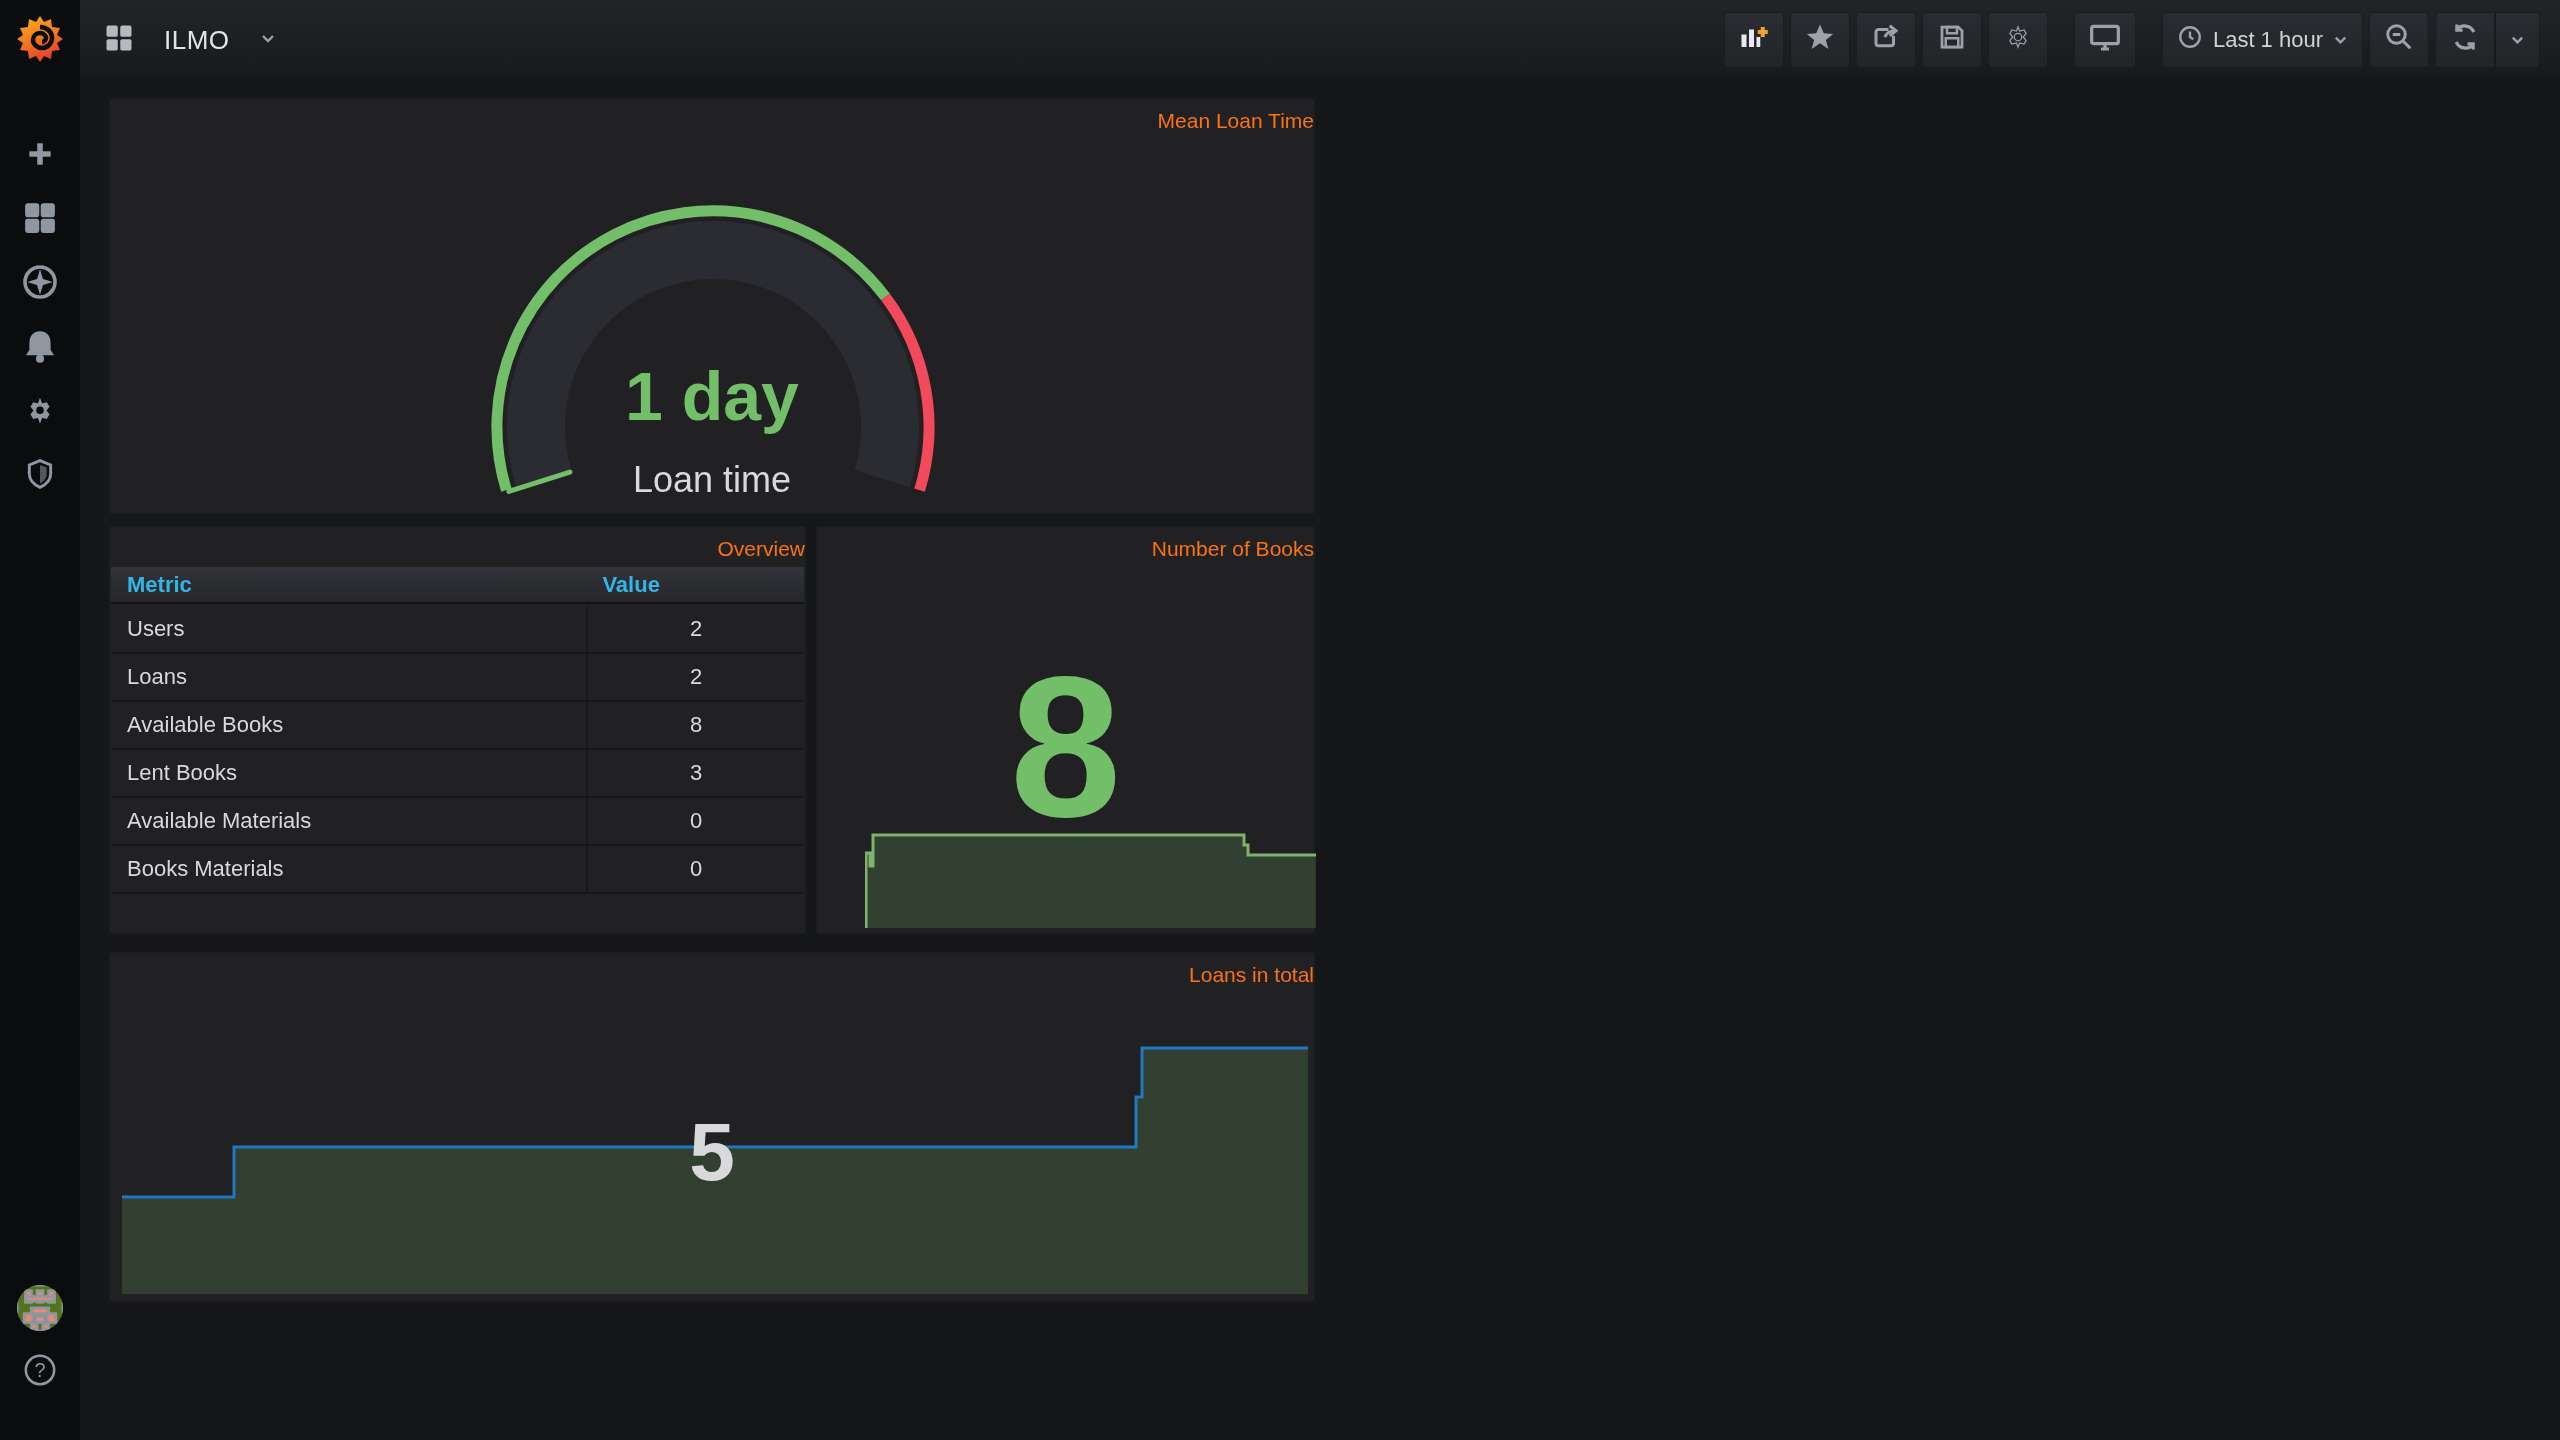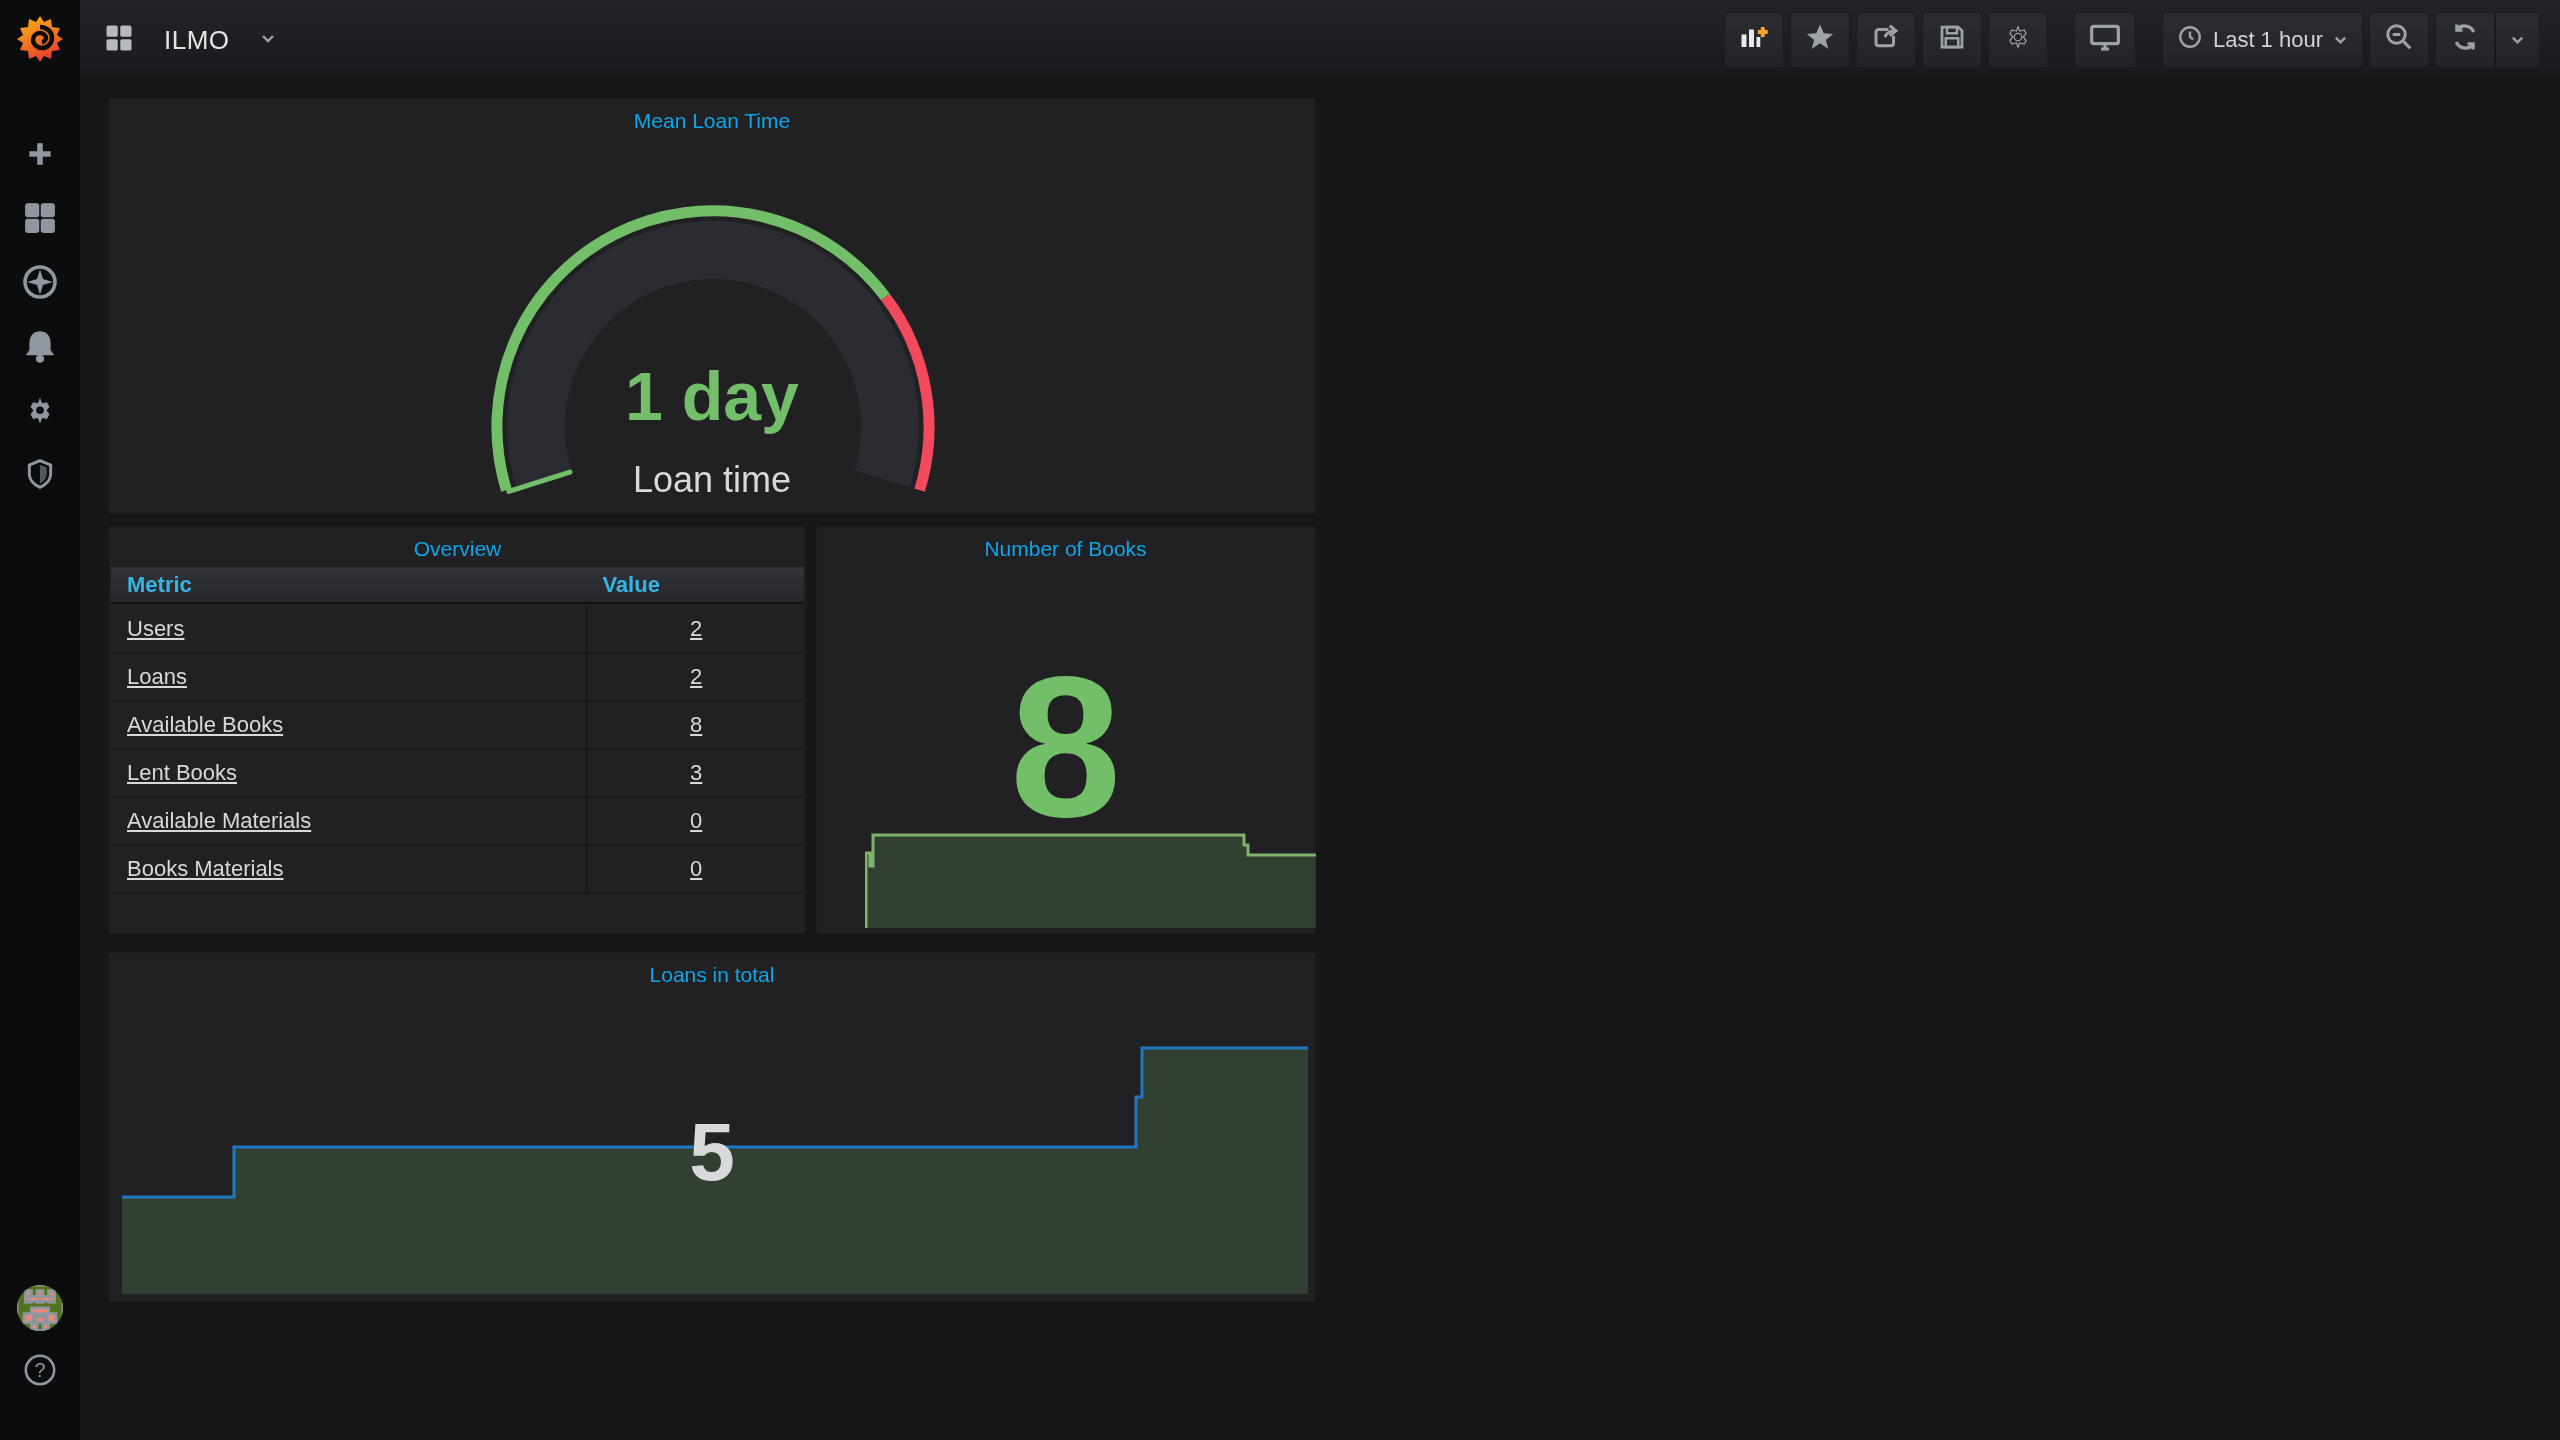--- a/index.html
+++ b/index.html
@@ -37,22 +37,22 @@
   .nav-btn .filled { fill:#9da1a8; stroke:none; }
   .timepick-label { color:#d0d2d5; font-size:22px; font-weight:500; white-space:nowrap; }
   .btn-group { display:flex; }
   .btn-group .nav-btn:first-child { border-top-right-radius:0; border-bottom-right-radius:0; }
   .btn-group .nav-btn:last-child  { border-top-left-radius:0; border-bottom-left-radius:0;
                                     border-left:1px solid #17181a; min-width:44px; }
 
   
   .panel { position:absolute; background:#212124; border:1px solid #1c1d20;
            border-radius:3px; }
-  .panel-title { position:absolute; top:10px; left:0; right:0; text-align:center;
-                 font-size:21px; font-weight:500; color:#0ea5e9; cursor:pointer; }
+  .panel-title { position:absolute; top:10px; left:0; right:0; text-align:right;
+                 font-size:21px; font-weight:500; color:#f97316; cursor:pointer; }
   #panel-gauge { left:109px; top:98px;  width:1206px; height:416px; }
   #panel-table { left:109px; top:526px; width:697px;  height:408px; }
   #panel-books { left:816px; top:526px; width:499px;  height:408px; }
   #panel-loans { left:109px; top:952px; width:1206px; height:350px; }
 
   
   .gauge-wrap { position:absolute; left:373px; top:38px; width:460px; height:372px; }
   .gauge-value { position:absolute; left:0; right:0; top:258px; text-align:center;
                  font-size:68px; font-weight:700; color:#73BF69; }
   .gauge-label { position:absolute; left:0; right:0; top:360px; text-align:center;
@@ -61,21 +61,21 @@
   
   .tbl-header { position:absolute; left:1px; right:1px; top:40px; height:37px;
                 background:linear-gradient(180deg,#313338,#26272b);
                 border-bottom:2px solid #101114; display:flex; }
   .tbl-header .th { font-size:22px; font-weight:700; color:#33B5E5;
                     display:flex; align-items:center; padding-left:16px; cursor:pointer; }
   .th-metric { width:68.6%; }
   .th-value  { width:31.4%; }
   .tbl-body { position:absolute; left:1px; right:1px; top:79px; }
   .tbl-row { display:flex; height:48px; border-bottom:2px solid #17181b; }
-  .tbl-row .td { font-size:22px; color:#d8d9da; display:flex; align-items:center;text-decoration:underline; }
+  .tbl-row .td { font-size:22px; color:#d8d9da; display:flex; align-items:center; }
   .td-metric { width:68.6%; padding-left:16px; }
   .td-value  { width:31.4%; justify-content:center; border-left:2px solid #17181b; }
 
   
   .big-value { position:absolute; left:0; right:0; text-align:center; z-index:2; }
   #books-value { top:110px; font-size:200px; font-weight:600; color:#73BF69; line-height:1.1; }
   #loans-value { top:152px; font-size:82px;  font-weight:600; color:#D8D9DA; }
   .spark { position:absolute; z-index:1; }
   #books-spark { left:48px; bottom:3px; }
   #loans-spark { left:0; bottom:0; }

